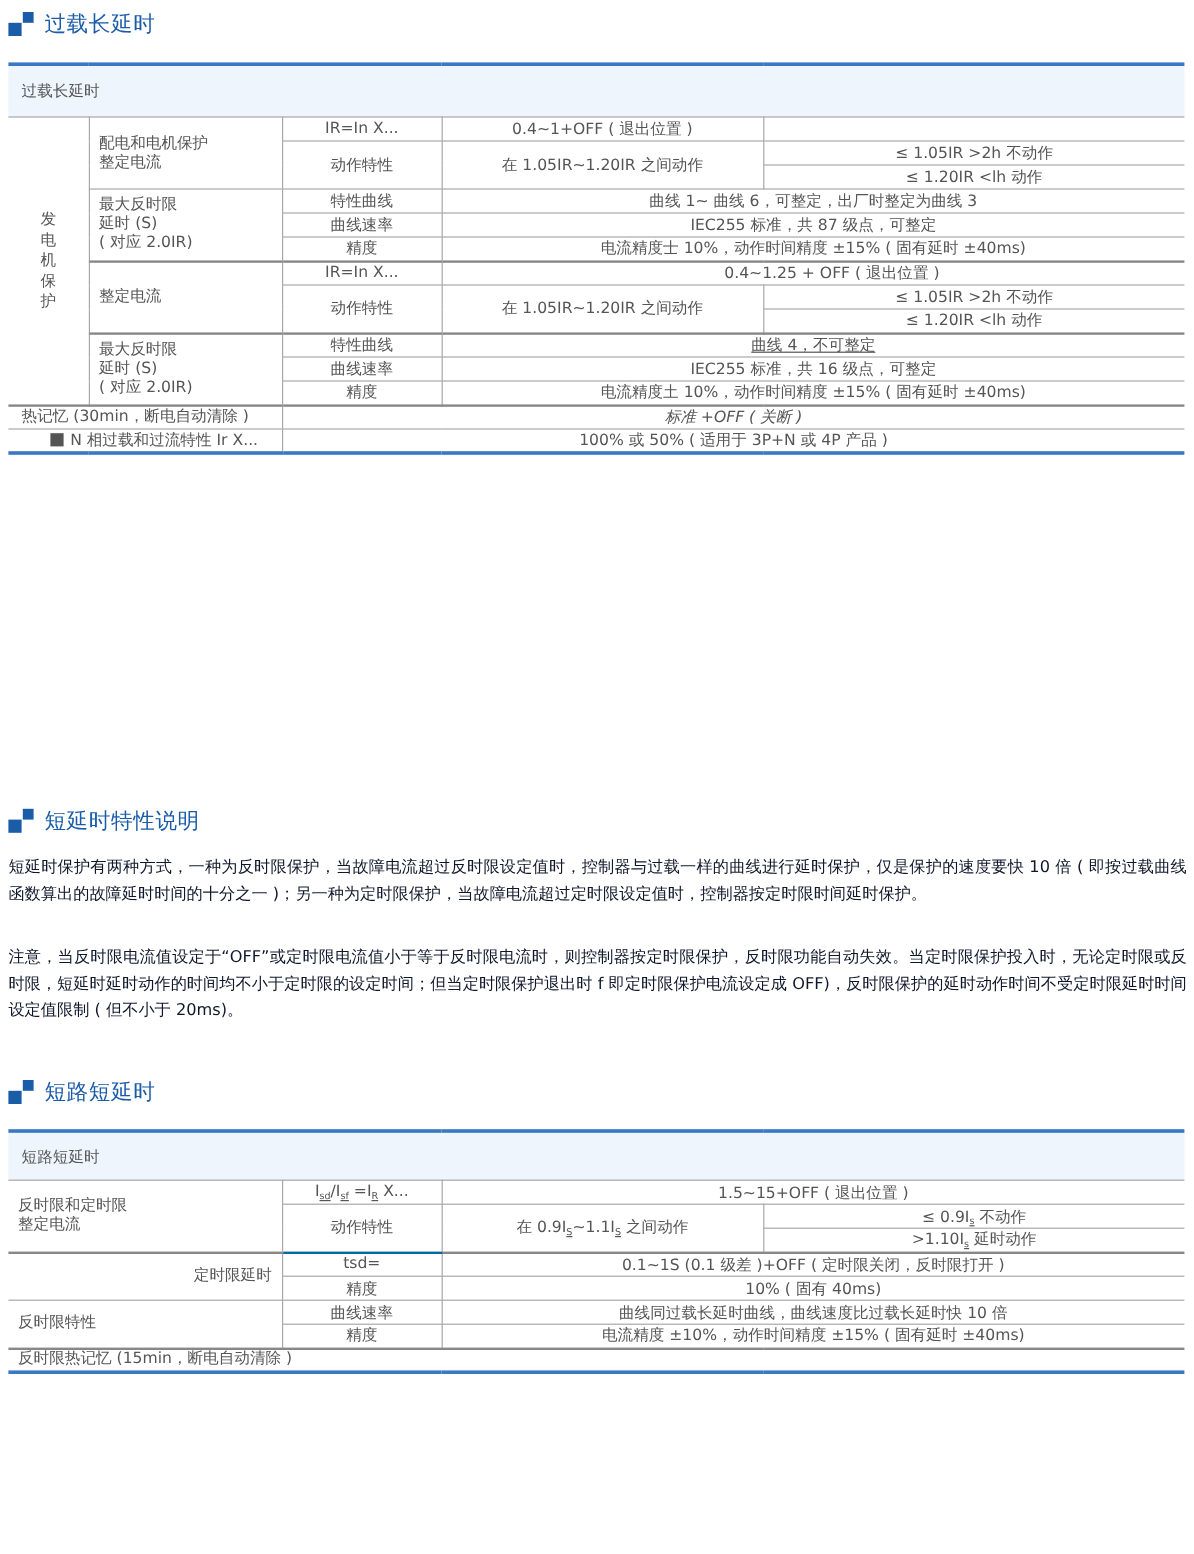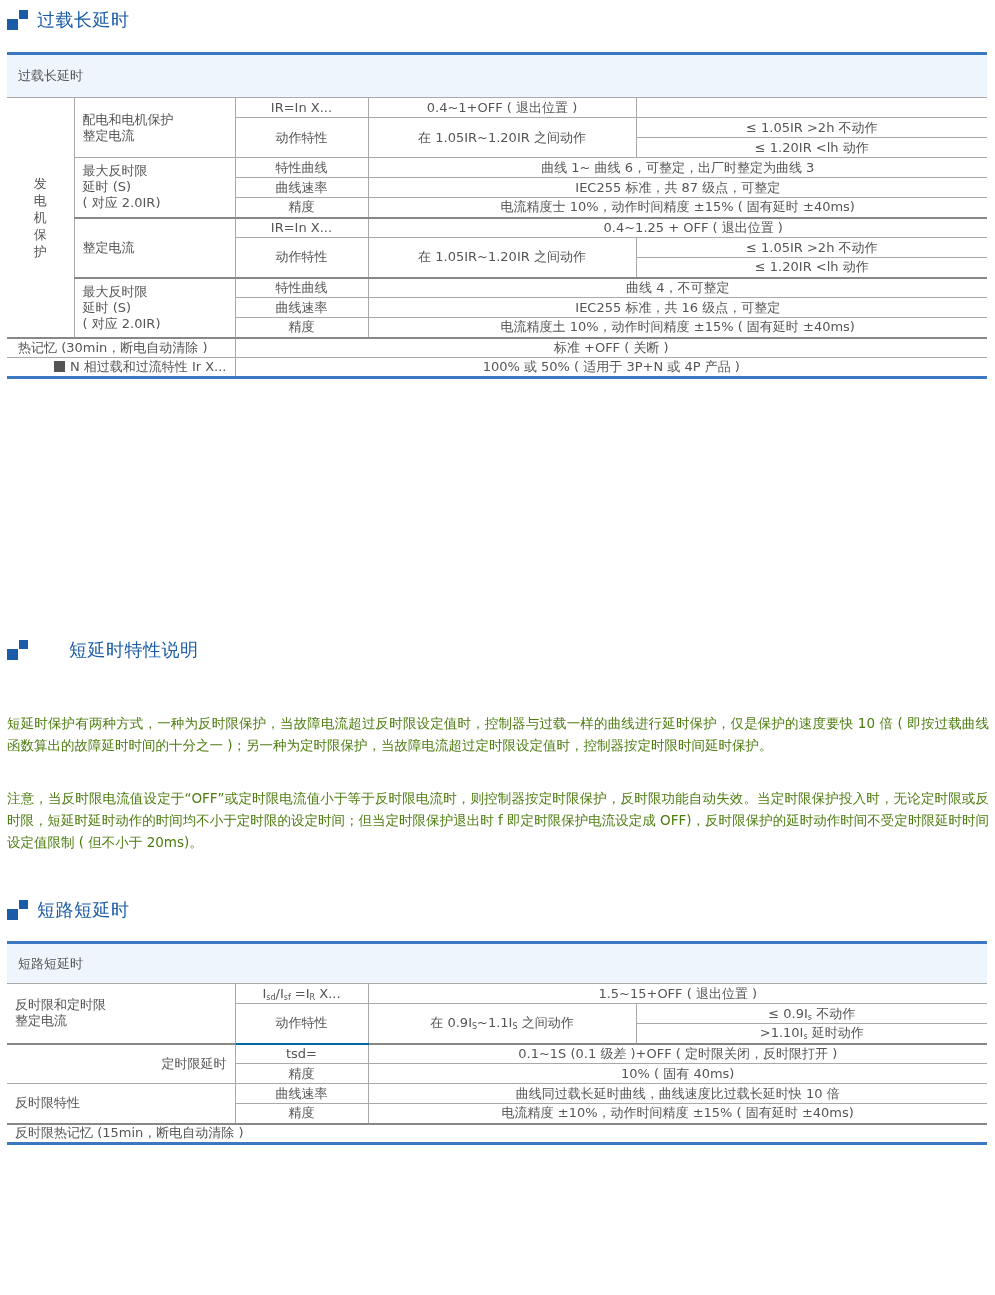--- a/index.html
+++ b/index.html
@@ -13,24 +13,24 @@
   .title-text { font-size: 18px; color: #1a5ca8; letter-spacing: 0.5px; }
 
   table.spec { position: absolute; left: 7px; width: 980px; border-collapse: collapse; table-layout: fixed; font-size: 13px; color: #555; }
   table.spec td { border: 1px solid #a9a9a9; height: 20px; padding: 0 8px; text-align: center; vertical-align: middle; white-space: nowrap; }
   table.spec tr.head td { background: #eef5fc; border: none; border-top: 3px solid #3a78c2; border-bottom: 1px solid #a9a9a9; text-align: left; padding-left: 11px; height: 44px; font-size: 13px; }
   table.spec td.left { text-align: left; line-height: 16px; }
   table.spec td.vert { text-align: center; line-height: 17px; white-space: normal; padding: 0 16px; }
   table.spec tr.last td { border-bottom: 3px solid #3a78c2; }
   table.spec tr td:first-child { border-left: none; }
   table.spec tr td:last-child { border-right: none; }
-  .sub { font-size: 8px; vertical-align: -2px; }
+  .sub { font-size: 8px; vertical-align: -2px; text-decoration: underline; }
   .bullet { display: inline-block; width: 11px; height: 11px; background: #555; margin-right: 5px; vertical-align: -1px; }
 
-  .para { position: absolute; left: 7px; width: 982px; font-size: 13.5px; line-height: 22px; color: #4d7c0f; text-align: justify; }
+  .para { position: absolute; left: 7px; width: 982px; font-size: 13.5px; line-height: 22px; color: #0f172a; text-align: justify; }
 </style>
 </head>
 <body>
 
 <div class="section-title" style="top:6px;">
   <span class="title-icon">
       <span class="sq1"></span>
       <span class="sq2"></span>
     </span>
   <span class="title-text">过载长延时</span>
@@ -101,46 +101,46 @@
   </tr>
   <tr>
     <td>≤ 1.20IR  &lt;lh 动作</td>
   </tr>
 
   <tr>
     <td rowspan="3" class="left" style="border-top:2px solid #888;">
       <span>最大反时限</span><br><span>延时 (S)</span><br><span>( 对应 2.0IR)</span>
     </td>
     <td style="border-top:2px solid #888;">特性曲线</td>
-    <td colspan="2" style="border-top:2px solid #888;">曲线 4，不可整定</td>
+    <td colspan="2" style="border-top:2px solid #888;text-decoration:underline;">曲线 4，不可整定</td>
   </tr>
   <tr>
     <td>曲线速率</td>
     <td colspan="2">IEC255 标准，共 16 级点，可整定</td>
   </tr>
   <tr>
     <td>精度</td>
     <td colspan="2">电流精度土 10%，动作时间精度 ±15% ( 固有延时 ±40ms)</td>
   </tr>
 
   <tr>
     <td colspan="2" class="left" style="border-top:2px solid #888; padding-left:11px;">热记忆 (30min，断电自动清除 )</td>
-    <td colspan="3" style="border-top:2px solid #888;">标准 +OFF ( 关断 )</td>
+    <td colspan="3" style="border-top:2px solid #888;font-style:italic;">标准 +OFF ( 关断 )</td>
   </tr>
 
   <tr class="last">
-    <td colspan="2" style="text-align:right; padding-left:24px;">
+    <td colspan="2" style="text-align:center; padding-left:24px;">
       <span class="bullet"></span><span>N 相过载和过流特性 Ir X...</span>
     </td>
     <td colspan="3">100% 或 50% ( 适用于 3P+N 或 4P 产品 )</td>
   </tr>
 </tbody>
   </table>
 
-<div class="section-title" style="top:636px;gap:32px;">
+<div class="section-title" style="top:670px;">
   <span class="title-icon">
       <span class="sq1"></span>
       <span class="sq2"></span>
     </span>
   <span class="title-text">短延时特性说明</span>
 </div>
 <p class="para" style="top:712px;">短延时保护有两种方式，一种为反时限保护，当故障电流超过反时限设定值时，控制器与过载一样的曲线进行延时保护，仅是保护的速度要快 10 倍 ( 即按过载曲线函数算出的故障延时时间的十分之一 )；另一种为定时限保护，当故障电流超过定时限设定值时，控制器按定时限时间延时保护。</p>
 <p class="para" style="top:787px;">注意，当反时限电流值设定于“OFF”或定时限电流值小于等于反时限电流时，则控制器按定时限保护，反时限功能自动失效。当定时限保护投入时，无论定时限或反时限，短延时延时动作的时间均不小于定时限的设定时间；但当定时限保护退出时 f 即定时限保护电流设定成 OFF)，反时限保护的延时动作时间不受定时限延时时间设定值限制 ( 但不小于 20ms)。</p>
 
 <div class="section-title" style="top:896px;">

